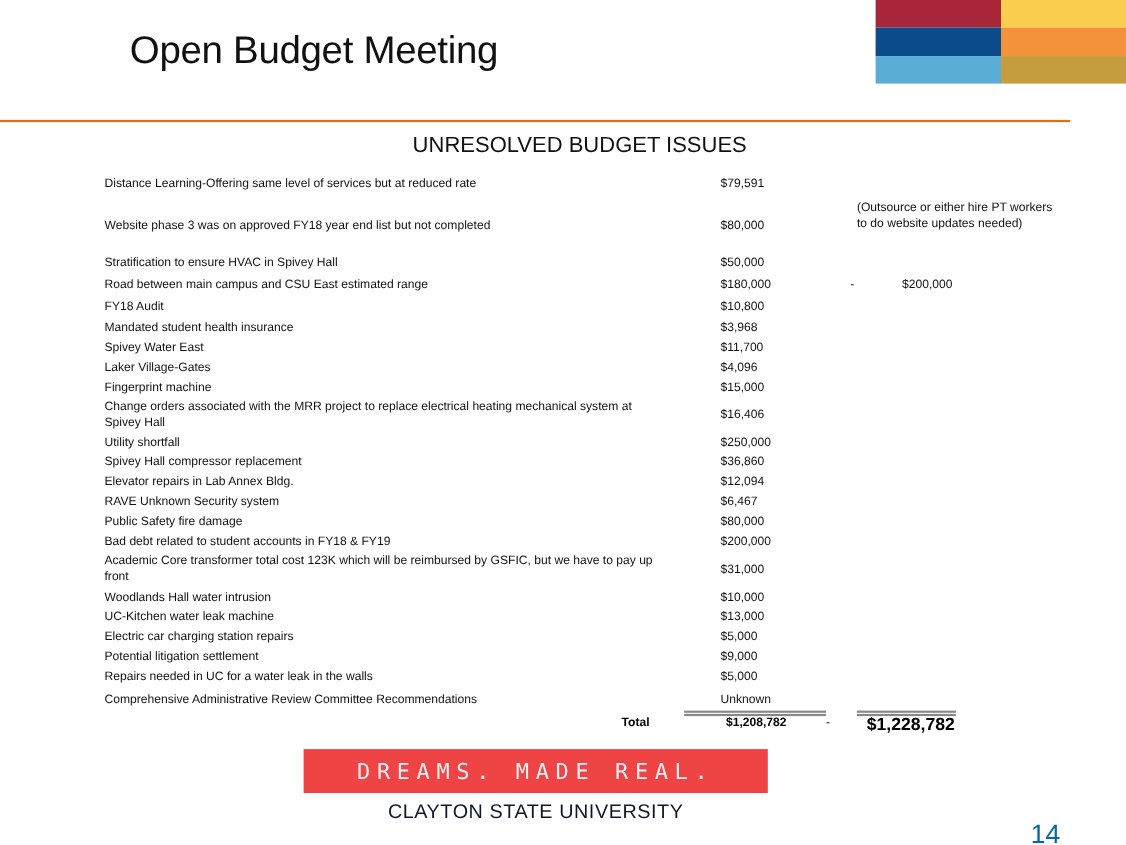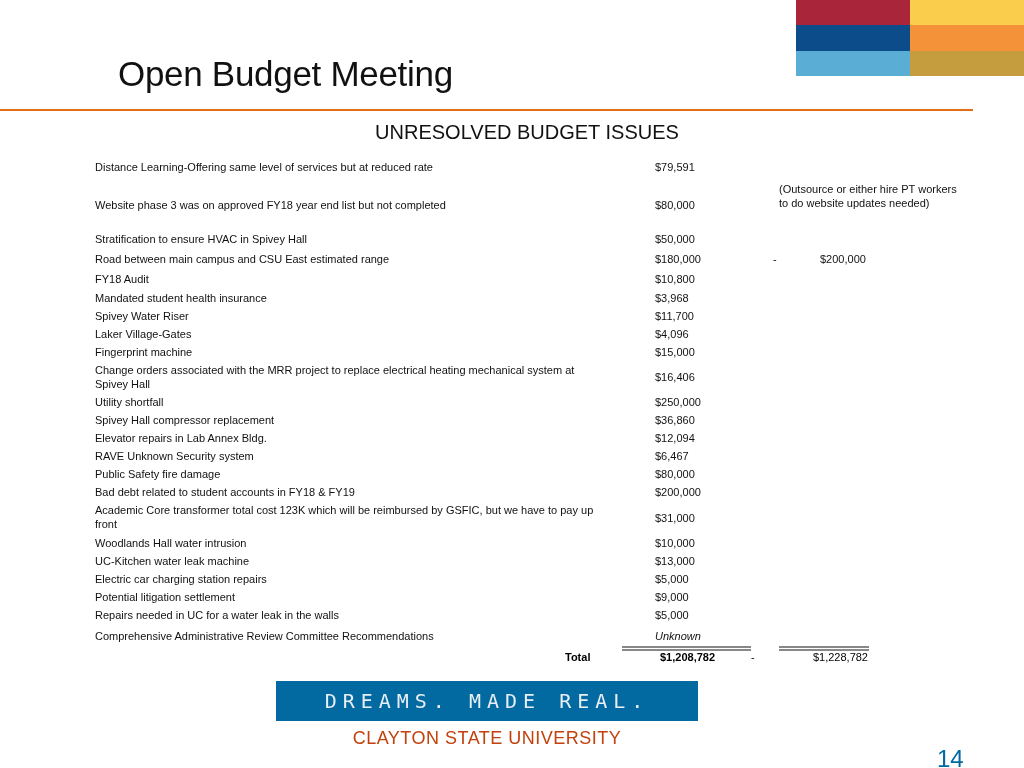--- a/index.html
+++ b/index.html
@@ -6,55 +6,55 @@
     body {
       width: 1024px; height: 768px; position: relative; overflow: hidden;
       background: #ffffff;
       font-family: "Liberation Sans", "DejaVu Sans", sans-serif;
       color: #000;
     }
     .color-block { position: absolute; top: 0; left: 796px; width: 228px; height: 76px; }
     .color-block .cell { position: absolute; width: 114px; height: 25.3px; }
     .title {
       position: absolute; left: 118px; top: 26px;
-      font-size: 35px; color: #111; letter-spacing: -0.3px; margin-top: 28px;
+      font-size: 35px; color: #111; letter-spacing: -0.3px;
     }
     .rule {
       position: absolute; left: 0; top: 109px; width: 973px; height: 2px;
       background: #e46c17;
     }
     .subtitle {
       position: absolute; left: 0; width: 1054px; top: 121px; text-align: center;
       font-size: 20px; color: #111;
     }
     .table { position: absolute; left: 95px; top: 0; width: 800px; }
     .row { position: absolute; left: 0; font-size: 11px; line-height: 14px; color: #111; }
     .row .desc { position: absolute; left: 0; width: 500px; }
     .row .amt { position: absolute; left: 560px; width: 96px; text-align: left; }
     .row .note { position: absolute; left: 684px; width: 180px; }
     .row .dash { position: absolute; left: 678px; }
     .row .range { position: absolute; left: 725px; }
-    .italic { font-style: italic; }
+    .italic { }
     .double-line {
       position: absolute; height: 2px; border-top: 2px solid #888; border-bottom: 2px solid #888;
       height: 1px;
     }
     .total-label { position: absolute; left: 565px; top: 651px; font-size: 11px; font-weight: bold; }
     .total-amt { position: absolute; left: 660px; width: 90px; text-align: left; top: 651px; font-size: 11px; font-weight: bold; }
     .total-dash { position: absolute; left: 751px; top: 651px; font-size: 11px; }
-    .total-max { position: absolute; left: 780px; width: 88px; text-align: right; top: 651px; font-size: 11px; font-weight: normal; }
+    .total-max { position: absolute; left: 780px; width: 88px; text-align: right; top: 651px; font-size: 16px; font-weight: bold; }
     .banner {
       position: absolute; left: 276px; top: 681px; width: 422px; height: 40px;
-      background: #0369a1; color: #e8eef6;
+      background: #ef4444; color: #e8eef6;
       font-family: "DejaVu Sans Mono", monospace; font-size: 20px; letter-spacing: 6px;
       display: flex; align-items: center; justify-content: center;
     }
     .banner-sub {
       position: absolute; left: 276px; width: 422px; top: 728px; text-align: center;
-      color: #c2410c; font-size: 18px; letter-spacing: 0.5px;
+      color: #0f172a; font-size: 18px; letter-spacing: 0.5px;
     }
     .page-num { position: absolute; left: 937px; top: 721px; font-size: 24px; color: #0369a1; margin-top: 24px; }
   </style>
 </head>
 <body>
 
 <div class="color-block">
   <div class="cell" style="left:0;top:0;background:#a8253a"></div>
   <div class="cell" style="left:114px;top:0;background:#fbcd4d"></div>
   <div class="cell" style="left:0;top:25.3px;background:#0c4c8a"></div>
@@ -91,21 +91,21 @@
   </div>
   <div class="row" style="top:272px">
     <span class="desc">FY18 Audit</span>
     <span class="amt">$10,800</span>
   </div>
   <div class="row" style="top:291px">
     <span class="desc">Mandated student health insurance</span>
     <span class="amt">$3,968</span>
   </div>
   <div class="row" style="top:309px">
-    <span class="desc">Spivey Water Riser</span>
+    <span class="desc">Spivey Water East</span>
     <span class="amt">$11,700</span>
   </div>
   <div class="row" style="top:327px">
     <span class="desc">Laker Village-Gates</span>
     <span class="amt">$4,096</span>
   </div>
   <div class="row" style="top:345px">
     <span class="desc">Fingerprint machine</span>
     <span class="amt">$15,000</span>
   </div>

